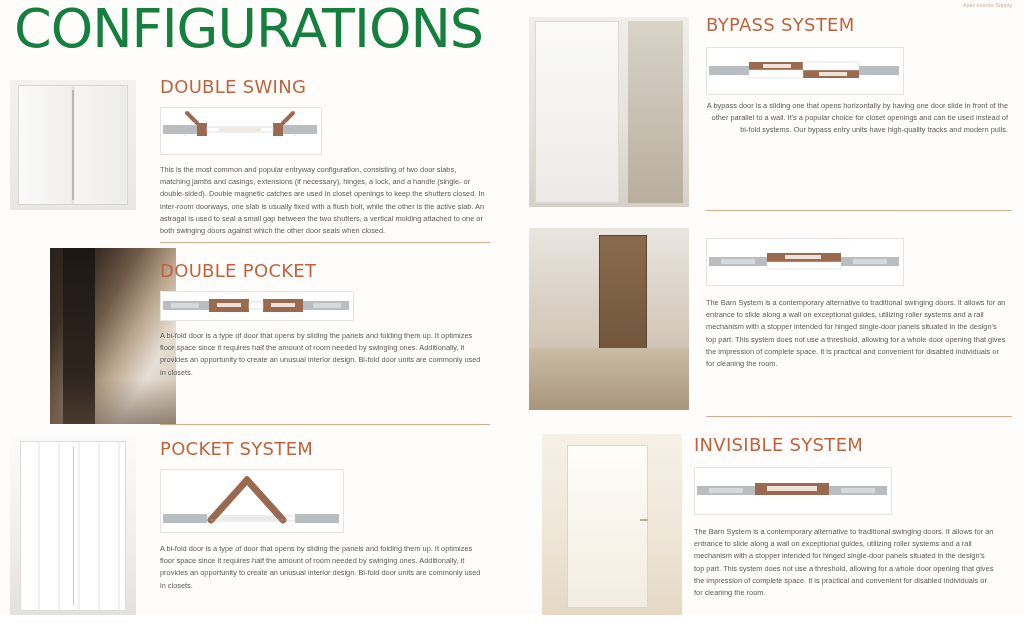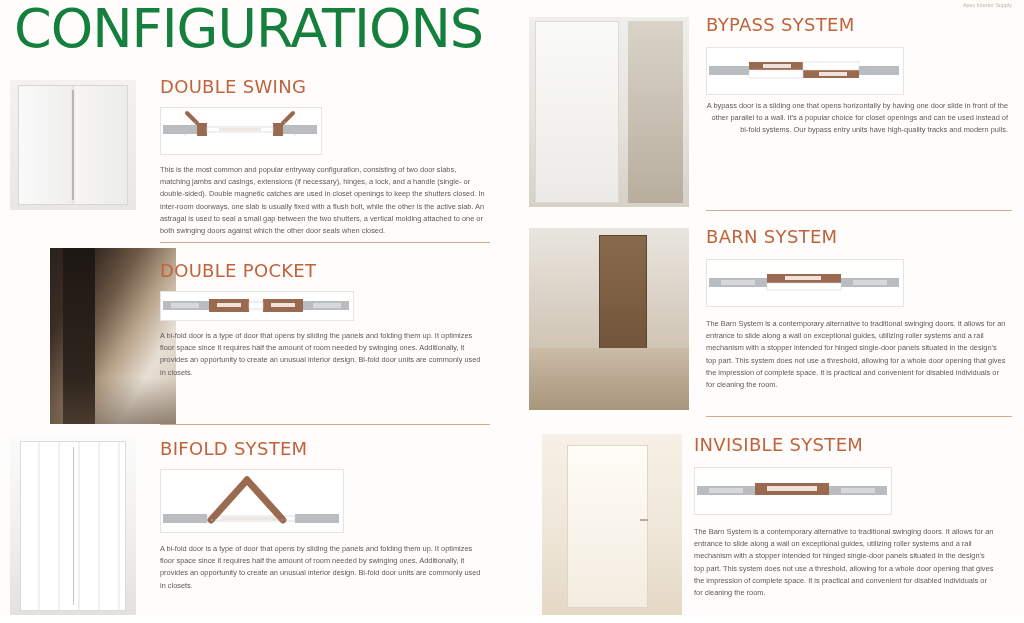--- a/index.html
+++ b/index.html
@@ -252,21 +252,21 @@
         <div class="body-text" style="margin-top:9px;width:326px;">A bi-fold door is a type of door that opens by sliding the panels and folding them up. It optimizes floor space since it requires half the amount of room needed by swinging ones. Additionally, it provides an opportunity to create an unusual interior design. Bi-fold door units are commonly used in closets.</div>
       </div>
 
       <div class="divider" style="position:absolute;left:160px;top:176px;width:330px;"></div>
     </div>
 
     <div class="block" style="left:0;top:436px;width:512px;height:180px;">
       <div class="photo ph3" style="left:10px;top:0;width:126px;height:180px;"></div>
 
       <div style="position:absolute;left:160px;top:2px;width:330px;">
-        <div class="sect-title">BIFOLD SYSTEM</div>
+        <div class="sect-title">POCKET SYSTEM</div>
 
         <div class="diagram" style="position:relative;margin-top:10px;width:182px;height:62px;">
           <svg width="180" height="60" viewBox="0 0 180 60">
             <rect x="2" y="44" width="44" height="9" fill="#b9bdc0"></rect>
             <rect x="134" y="44" width="44" height="9" fill="#b9bdc0"></rect>
             <rect x="46" y="46" width="88" height="5" fill="#ffffff" stroke="#cfd2d4" stroke-width="0.7"></rect>
             <rect x="60" y="47" width="58" height="3" fill="#efe7e1"></rect>
             <path d="M50 50 L86 10" stroke="#9a6a50" stroke-width="7" stroke-linecap="round"></path>
             <path d="M86 10 L122 50" stroke="#9a6a50" stroke-width="7" stroke-linecap="round"></path>
             <path d="M50 50 L60 50" stroke="#c9ccce" stroke-width="0.7" stroke-dasharray="2 2"></path>
@@ -303,21 +303,20 @@
         <div class="body-text" style="margin-top:5px;width:302px;text-align:right;">A bypass door is a sliding one that opens horizontally by having one door slide in front of the other parallel to a wall. It's a popular choice for closet openings and can be used instead of bi-fold systems. Our bypass entry units have high-quality tracks and modern pulls.</div>
       </div>
 
       <div class="divider" style="position:absolute;left:194px;top:196px;width:306px;"></div>
     </div>
 
     <div class="block" style="left:0;top:220px;width:512px;height:200px;">
       <div class="photo ph5" style="left:17px;top:8px;width:160px;height:182px;"></div>
 
       <div style="position:absolute;left:194px;top:6px;width:306px;">
-        <div class="sect-title">BARN SYSTEM</div>
 
         <div class="diagram" style="position:relative;margin-top:12px;width:196px;height:46px;">
           <svg width="194" height="44" viewBox="0 0 194 44">
             <rect x="2" y="18" width="58" height="9" fill="#b9bdc0"></rect>
             <rect x="134" y="18" width="58" height="9" fill="#b9bdc0"></rect>
             <rect x="60" y="14" width="74" height="9" fill="#9a6a50"></rect>
             <rect x="60" y="23" width="74" height="7" fill="#ffffff" stroke="#d2d5d7" stroke-width="0.6"></rect>
             <rect x="78" y="16" width="36" height="4" fill="#efe2d8"></rect>
             <rect x="14" y="20" width="34" height="5" fill="#d6d9db"></rect>
             <rect x="146" y="20" width="34" height="5" fill="#d6d9db"></rect>

